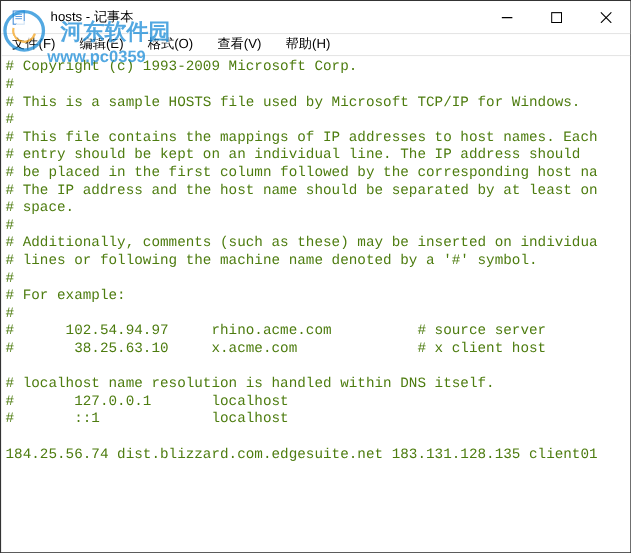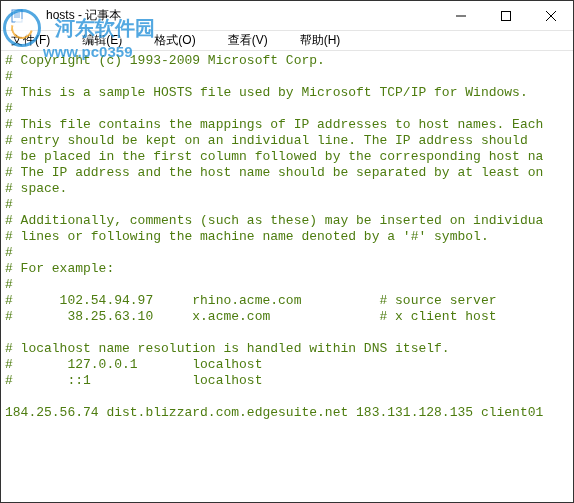--- a/index.html
+++ b/index.html
@@ -55,21 +55,21 @@
       color: #000;
       background: transparent;
       border: none;
       cursor: pointer;
     }
     .menubar {
       height: 20px;
       display: flex;
       align-items: center;
       padding-left: 4px;
-      gap: 20px;
+      gap: 10px;
       font-size: 12px;
       border-bottom: 1px solid #e5e5e5;
     }
     .menu-item {
       padding: 2px 6px;
       cursor: pointer;
     }
     .content {
       font-family: "SimSun", "Courier New", monospace;
       font-size: 13px;

